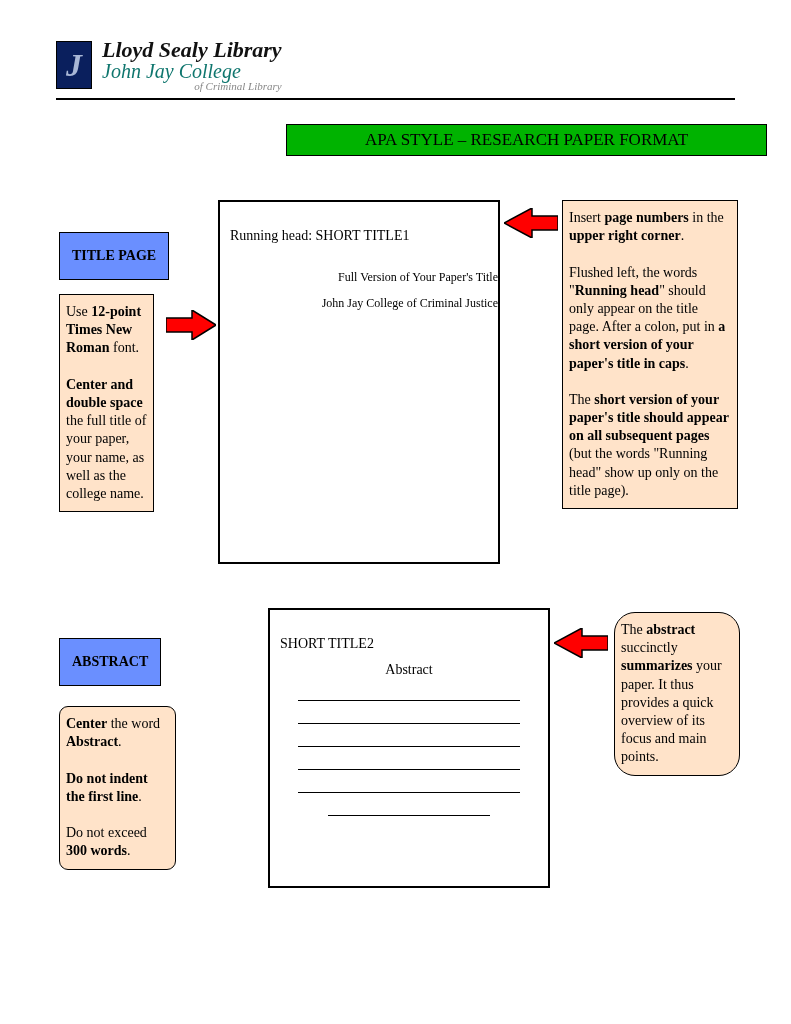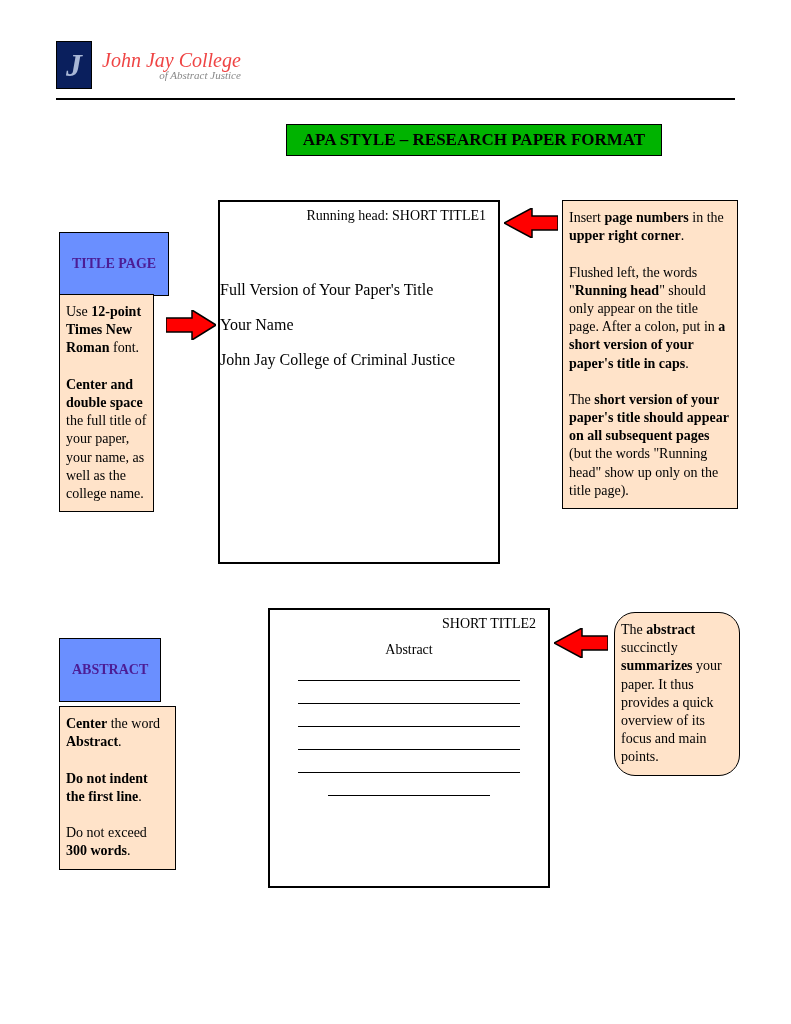--- a/index.html
+++ b/index.html
@@ -41,74 +41,75 @@
   .header-text { line-height: 1; }
   .hdr-line1 {
     font-weight: bold;
     font-style: italic;
     font-size: 22px;
     color: #111;
   }
   .hdr-line2 {
     font-style: italic;
     font-size: 20px;
-    color: #ef4444;
+    color: #0f766e;
   }
   .hdr-line3 {
     font-style: italic;
     font-size: 11px;
     color: #888;
     text-align: right;
   }
   .title-bar {
     position: absolute;
     top: 124px;
     left: 286px;
-    width: 376px;
+    width: 481px;
     background: #00b300;
     border: 1.5px solid #000;
     text-align: center;
-    font-weight: bold;
+    font-weight: normal;
     font-size: 17px;
     color: #000;
     padding: 5px 5px;
   }
   .blue-tag {
     position: absolute;
     background: #6a8fff;
     border: 1.5px solid #000;
     font-weight: bold;
     font-size: 14px;
-    padding: 23px 12px;
-    color: #4c1d95;
+    padding: 15px 12px;
+    color: #000000;
   }
   .peach-box {
     position: absolute;
     background: #ffe3c9;
     border: 1.5px solid #000;
     font-size: 14px;
     padding: 8px 6px;
     line-height: 1.3;
   }
   .peach-box b { font-weight: bold; }
   .page-preview {
     position: absolute;
     background: #fff;
     border: 2px solid #000;
   }
   .page-preview .pg-header {
     display: flex;
-    justify-content: flex-end;
+    justify-content: flex-start;
     padding: 6px 12px 0 10px;
     font-size: 14px;
+    margin-top: 20px;
   }
   .pg-title-block {
-    text-align: left;
-    font-size: 16px;
-    margin-top: 48px;
+    text-align: right;
+    font-size: 12px;
+    margin-top: 20px;
     line-height: 2.2;
   }
   .pg-abstract-title {
     text-align: center;
     font-size: 14px;
     margin-top: 10px;
   }
   .abs-line {
     border-bottom: 1px solid #000;
     width: 80%;
@@ -120,22 +121,23 @@
   .arrow svg { display: block; }
 </style>
 </head>
 <body>
 
 <div class="header">
   <div class="logo">
     <span>J</span>
   </div>
   <div class="header-text">
+    <div class="hdr-line1">Lloyd Sealy Library</div>
     <div class="hdr-line2">John Jay College</div>
-    <div class="hdr-line3">of Abstract Justice</div>
+    <div class="hdr-line3">of Criminal Library</div>
   </div>
 </div>
 
 <div class="title-bar">APA STYLE – RESEARCH PAPER FORMAT</div>
 
 <div class="blue-tag" style="top:232px; left:59px;">TITLE PAGE</div>
 
 <div class="peach-box" style="top:294px; left:59px; width:95px;">
   <span>Use </span><b>12-point Times New Roman</b><span> font.</span>
   <br><br>
@@ -148,42 +150,41 @@
     </svg>
 </div>
 
 <div class="page-preview" style="top:200px; left:218px; width:282px; height:364px;">
   <div class="pg-header">
     <span>Running head: SHORT TITLE</span>
     <span>1</span>
   </div>
   <div class="pg-title-block">
     <div>Full Version of Your Paper's Title</div>
-    <div>Your Name</div>
     <div>John Jay College of Criminal Justice</div>
   </div>
 </div>
 
 <div class="arrow" style="top:208px; left:504px;">
   <svg width="54" height="30">
       <polygon points="54,8 28,8 28,0 0,15 28,30 28,22 54,22" fill="#ff0000" stroke="#000" stroke-width="1.5"></polygon>
     </svg>
 </div>
 
 <div class="peach-box" style="top:200px; left:562px; width:176px;">
   <span>Insert </span><b>page numbers</b><span> in the </span><b>upper right corner</b><span>.</span>
   <br><br>
   <span>Flushed left, the words "</span><b>Running head</b><span>" should only appear on the title page. After a colon, put in </span><b>a short version of your paper's title in caps</b><span>.</span>
   <br><br>
   <span>The </span><b>short version of your paper's title should appear on all subsequent pages</b><span> (but the words "Running head" show up only on the title page).</span>
 </div>
 
 <div class="blue-tag" style="top:638px; left:59px;">ABSTRACT</div>
 
-<div class="peach-box" style="top:706px; left:59px; width:117px;">
+<div class="peach-box" style="top:706px; left:59px; width:117px;border-radius:9px;">
   <b>Center</b><span> the word </span><b>Abstract</b><span>.</span>
   <br><br>
   <b>Do not indent the first line</b><span>.</span>
   <br><br>
   <span>Do not exceed </span><b>300 words</b><span>.</span>
 </div>
 
 <div class="page-preview" style="top:608px; left:268px; width:282px; height:280px;">
   <div class="pg-header">
     <span>SHORT TITLE</span>

